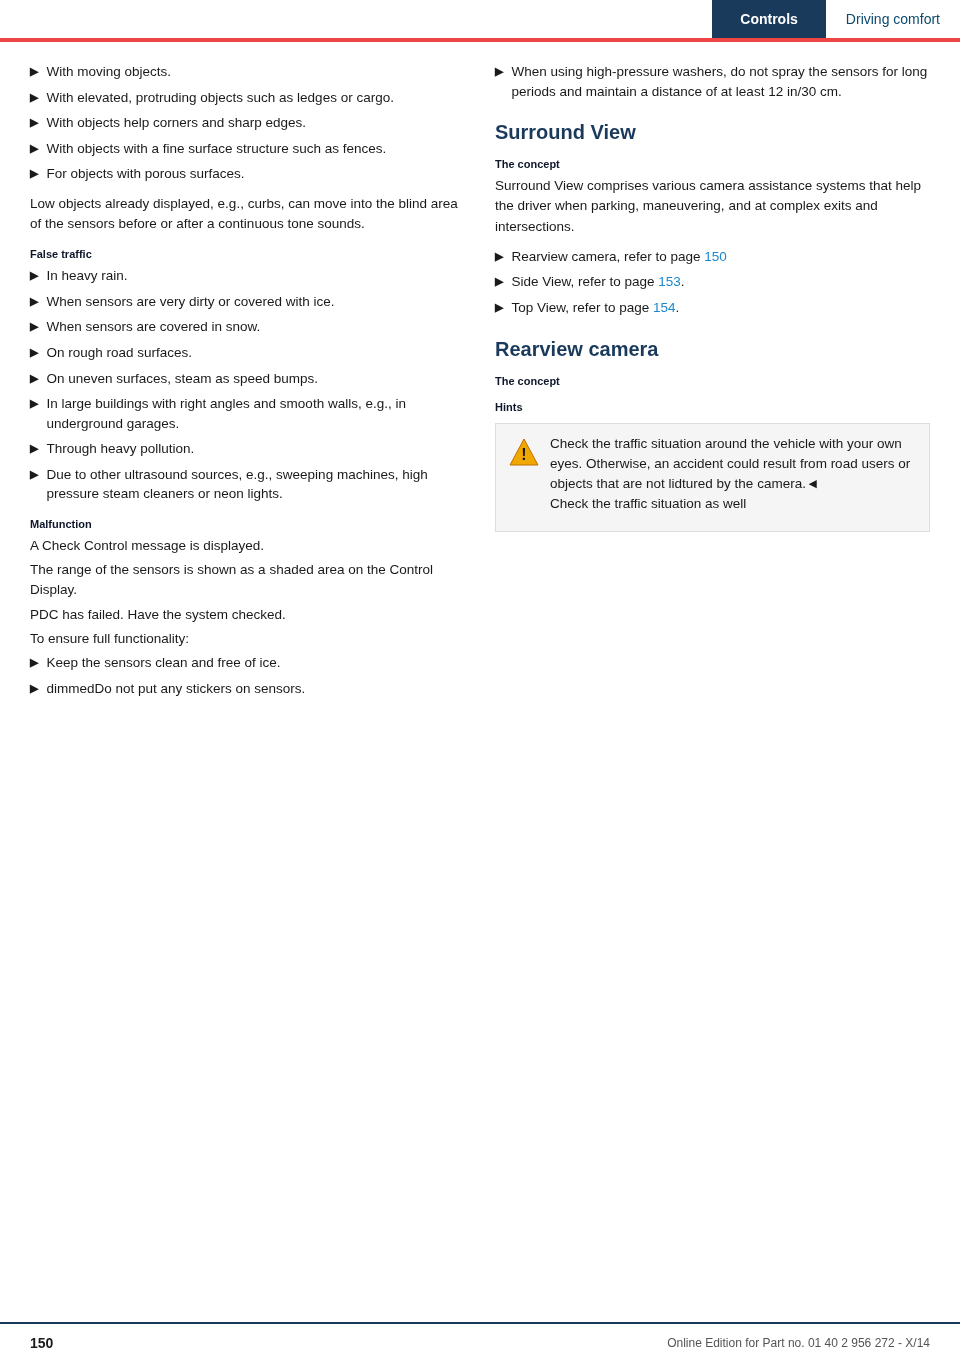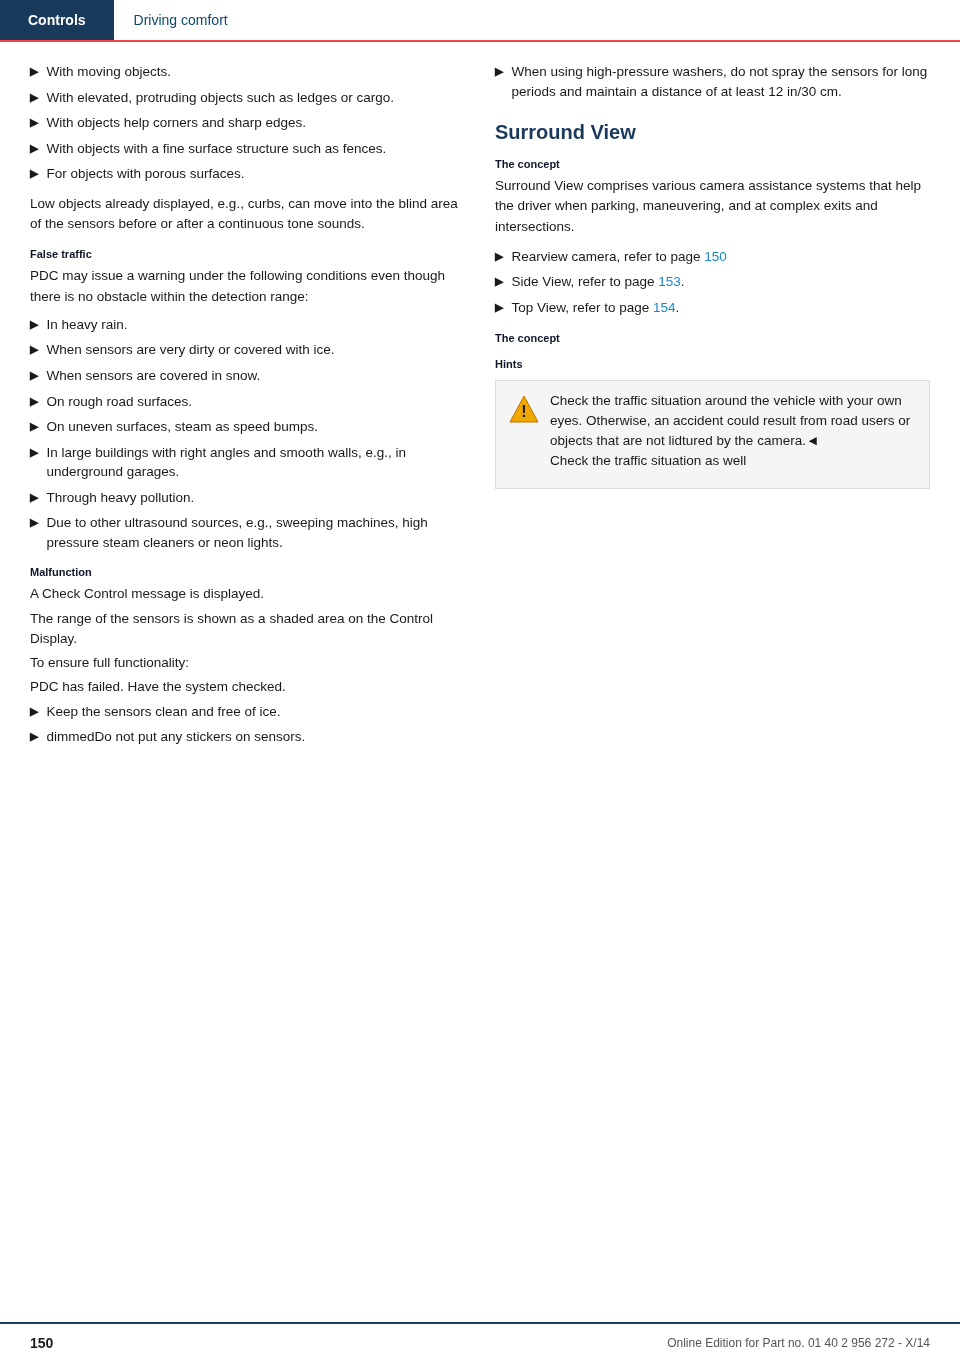--- a/index.html
+++ b/index.html
@@ -11,21 +11,22 @@
       width: 960px;
       min-height: 1362px;
       position: relative;
     }
 
     
     .header {
       display: flex;
       align-items: center;
       height: 42px;
-      border-bottom: 2px solid #ef4444;
+      border-bottom: 4px solid #ef4444;
+      justify-content: flex-end;
     }
     .header-controls {
       background: #1a3a5c;
       color: #fff;
       font-size: 14px;
       font-weight: bold;
       padding: 0 28px;
       height: 100%;
       display: flex;
       align-items: center;
@@ -188,21 +189,20 @@
       <div class="list-item">
         <span class="arrow">▶</span>
         <span class="list-text">For objects with porous surfaces.</span>
       </div>
     </div>
 
     <p class="paragraph mt-10">Low objects already displayed, e.g., curbs, can move into the blind area of the sensors before or after a continuous tone sounds.</p>
 
     <div>
       <div class="section-heading">False traffic</div>
-      <p class="paragraph mb-8">PDC may issue a warning under the following conditions even though there is no obstacle within the detection range:</p>
 
       <div class="list-item">
         <span class="arrow">▶</span>
         <span class="list-text">In heavy rain.</span>
       </div>
       <div class="list-item">
         <span class="arrow">▶</span>
         <span class="list-text">When sensors are very dirty or covered with ice.</span>
       </div>
       <div class="list-item">
@@ -228,22 +228,22 @@
       <div class="list-item">
         <span class="arrow">▶</span>
         <span class="list-text">Due to other ultrasound sources, e.g., sweeping machines, high pressure steam cleaners or neon lights.</span>
       </div>
     </div>
 
     <div>
       <div class="section-heading">Malfunction</div>
       <p class="paragraph mb-4">A Check Control message is displayed.</p>
       <p class="paragraph mb-4">The range of the sensors is shown as a shaded area on the Control Display.</p>
+      <p class="paragraph mb-4">PDC has failed. Have the system checked.</p>
       <p class="paragraph mb-4">To ensure full functionality:</p>
-      <p class="paragraph mb-4">PDC has failed. Have the system checked.</p>
       <div class="list-item">
         <span class="arrow">▶</span>
         <span class="list-text">Keep the sensors clean and free of ice.</span>
       </div>
       <div class="list-item">
         <span class="arrow">▶</span>
         <span class="list-text">dimmedDo not put any stickers on sensors.</span>
       </div>
     </div>
 
@@ -275,20 +275,21 @@
       </div>
       <div class="list-item">
         <span class="arrow">▶</span>
         <span class="list-text">
           <span>Top View, refer to page </span><span class="page-link">154</span>.
         </span>
       </div>
     </div>
 
     <div>
+      <div class="section-heading-large">Rearview camera</div>
       <div class="section-heading">The concept</div>
 
       <div class="section-heading">Hints</div>
 
       <div class="warning-box">
         <div class="warning-icon">
           <svg viewBox="0 0 32 32" width="32" height="32">
             <polygon points="16,3 30,29 2,29" fill="#f0a800" stroke="#c07000" stroke-width="1"></polygon>
             <text x="16" y="24" text-anchor="middle" font-size="16" font-weight="bold" fill="#1a1a1a">!</text>
           </svg>

